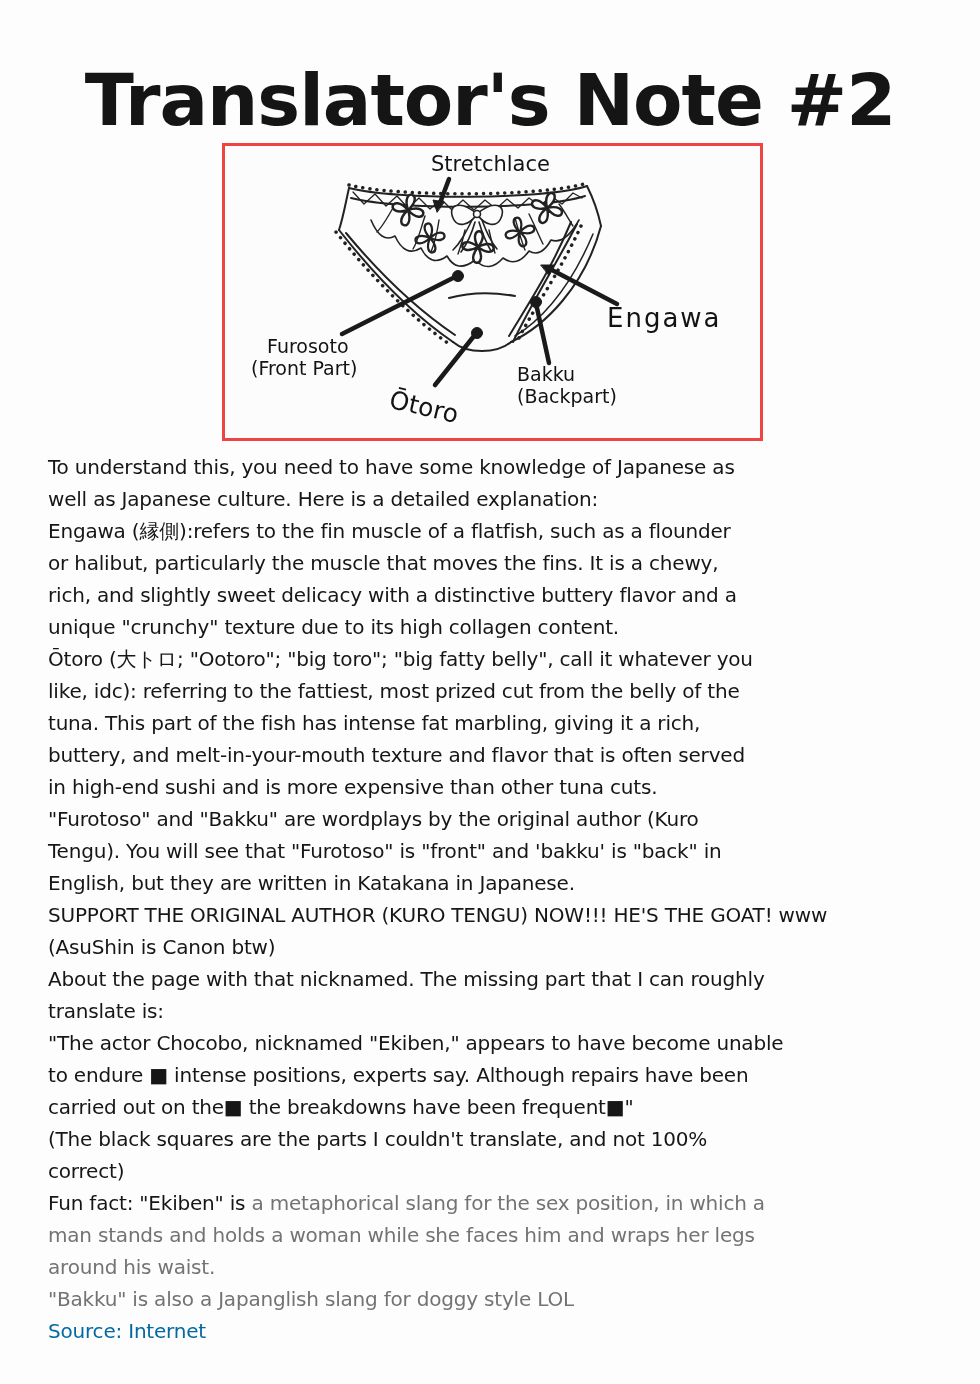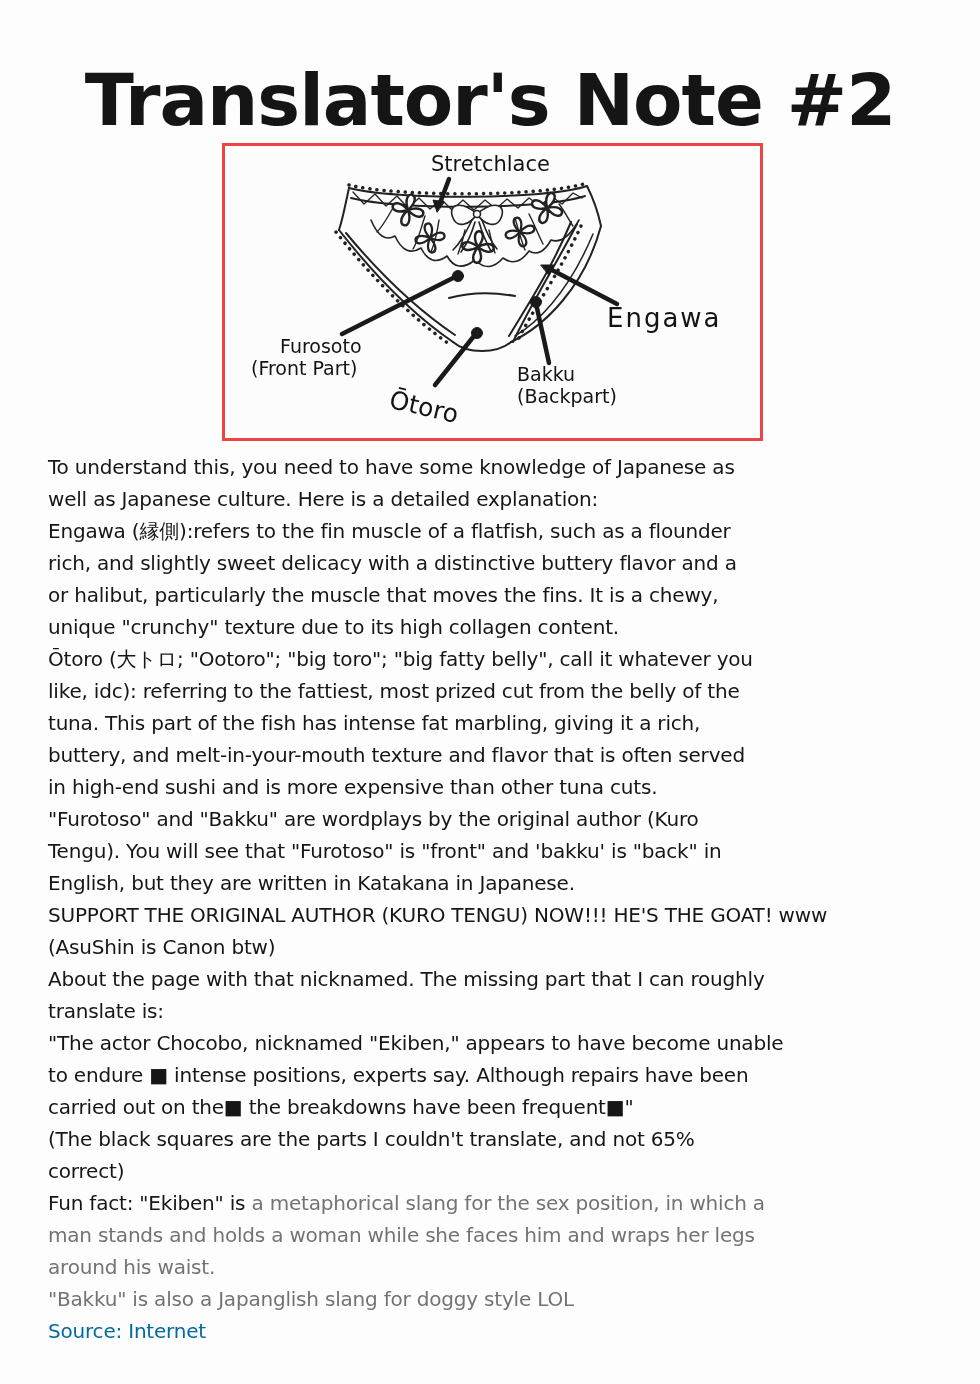--- a/index.html
+++ b/index.html
@@ -31,21 +31,21 @@
   .diagram-box svg{position:absolute;left:0;top:0;}
   .dlabel{
     position:absolute;
     color:#131313;
     white-space:nowrap;
     line-height:1.15;
   }
   .lbl-stretchlace{left:206px;top:6px;font-size:21px;}
   .lbl-engawa{left:382px;top:158px;font-size:26px;letter-spacing:2px;}
   .lbl-furosoto{left:26px;top:190px;font-size:19px;}
-  .lbl-furosoto .l1{margin-left:29px;}
+  .lbl-furosoto .l1{margin-left:16px;}
   .lbl-otoro{left:168px;top:240px;font-size:25px;transform:rotate(13deg);transform-origin:left top;}
   .lbl-bakku{left:292px;top:218px;font-size:19px;}
   .body-text{
     position:absolute;
     left:48px;top:451px;width:910px;
   }
   .line{
     height:32px;
     line-height:32px;
     font-size:20px;
@@ -164,38 +164,38 @@
   <div class="dlabel lbl-bakku">
     <div class="l1">Bakku</div>
     <div>(Backpart)</div>
   </div>
 </div>
 
 <div class="body-text" id="body-text">
     <div class="line"><span class="seg-ink">To understand this, you need to have some knowledge of Japanese as</span></div>
     <div class="line"><span class="seg-ink">well as Japanese culture. Here is a detailed explanation:</span></div>
     <div class="line"><span class="seg-ink">Engawa (縁側):refers to the fin muscle of a flatfish, such as a flounder</span></div>
+    <div class="line"><span class="seg-ink">or halibut, particularly the muscle that moves the fins. It is a chewy,</span></div>
     <div class="line"><span class="seg-ink">rich, and slightly sweet delicacy with a distinctive buttery flavor and a</span></div>
-    <div class="line"><span class="seg-ink">or halibut, particularly the muscle that moves the fins. It is a chewy,</span></div>
     <div class="line"><span class="seg-ink">unique "crunchy" texture due to its high collagen content.</span></div>
     <div class="line"><span class="seg-ink">Ōtoro (大トロ; "Ootoro"; "big toro"; "big fatty belly", call it whatever you</span></div>
     <div class="line"><span class="seg-ink">like, idc): referring to the fattiest, most prized cut from the belly of the</span></div>
     <div class="line"><span class="seg-ink">tuna. This part of the fish has intense fat marbling, giving it a rich,</span></div>
     <div class="line"><span class="seg-ink">buttery, and melt-in-your-mouth texture and flavor that is often served</span></div>
     <div class="line"><span class="seg-ink">in high-end sushi and is more expensive than other tuna cuts.</span></div>
     <div class="line"><span class="seg-ink">"Furotoso" and "Bakku" are wordplays by the original author (Kuro</span></div>
     <div class="line"><span class="seg-ink">Tengu). You will see that "Furotoso" is "front" and 'bakku' is "back"  in</span></div>
     <div class="line"><span class="seg-ink">English, but they are written in Katakana in Japanese.</span></div>
     <div class="line"><span class="seg-ink">SUPPORT THE ORIGINAL AUTHOR (KURO TENGU) NOW!!! HE'S THE GOAT! www</span></div>
     <div class="line"><span class="seg-ink">(AsuShin is Canon btw)</span></div>
     <div class="line"><span class="seg-ink">About the page with that nicknamed. The missing part that I can roughly</span></div>
     <div class="line"><span class="seg-ink">translate is:</span></div>
     <div class="line"><span class="seg-ink">"The actor Chocobo, nicknamed "Ekiben," appears to have become unable</span></div>
     <div class="line"><span class="seg-ink">to endure ■ intense positions, experts say. Although repairs have been</span></div>
     <div class="line"><span class="seg-ink">carried out on the■ the breakdowns have been frequent■"</span></div>
-    <div class="line"><span class="seg-ink">(The black squares are the parts I couldn't translate, and not 65%</span></div>
+    <div class="line"><span class="seg-ink">(The black squares are the parts I couldn't translate, and not 100%</span></div>
     <div class="line"><span class="seg-ink">correct)</span></div>
     <div class="line"><span class="seg-ink">Fun fact: "Ekiben" is </span><span class="seg-gray">a metaphorical slang for the sex position, in which a</span></div>
     <div class="line"><span class="seg-gray">man stands and holds a woman while she faces him and wraps her legs</span></div>
     <div class="line"><span class="seg-gray">around his waist.</span></div>
     <div class="line"><span class="seg-gray">"Bakku" is also a Japanglish slang for doggy style LOL</span></div>
     <div class="line"><span class="seg-bold">Source: Internet</span></div>
   </div>
 
 </body></html>

